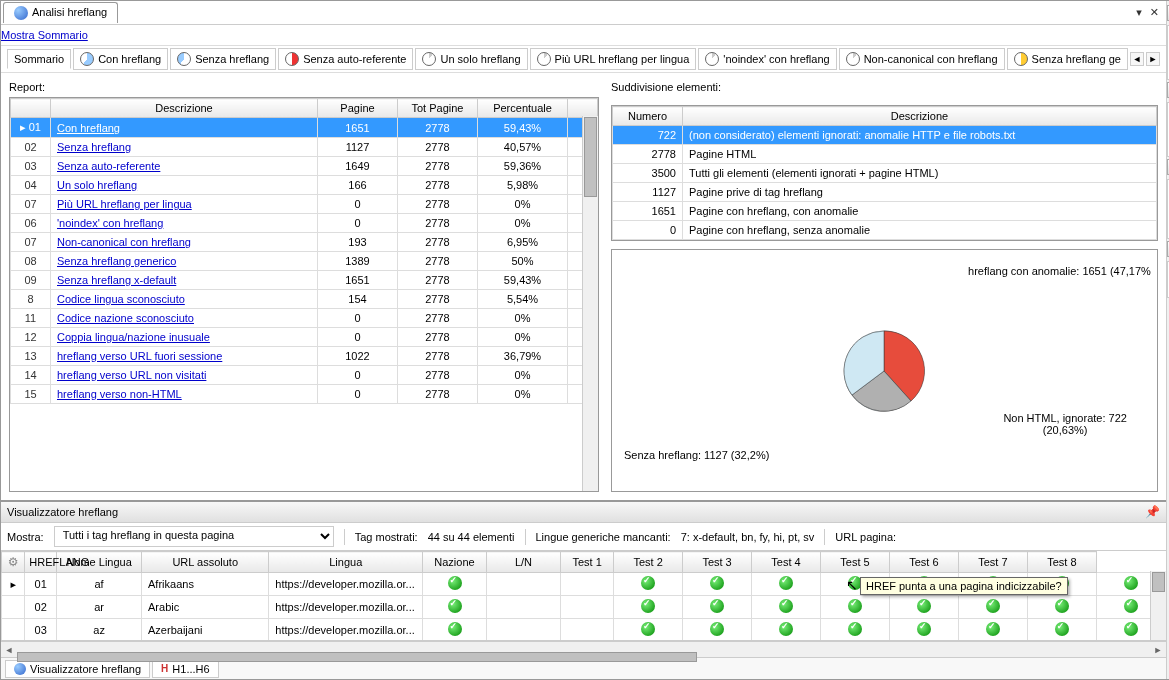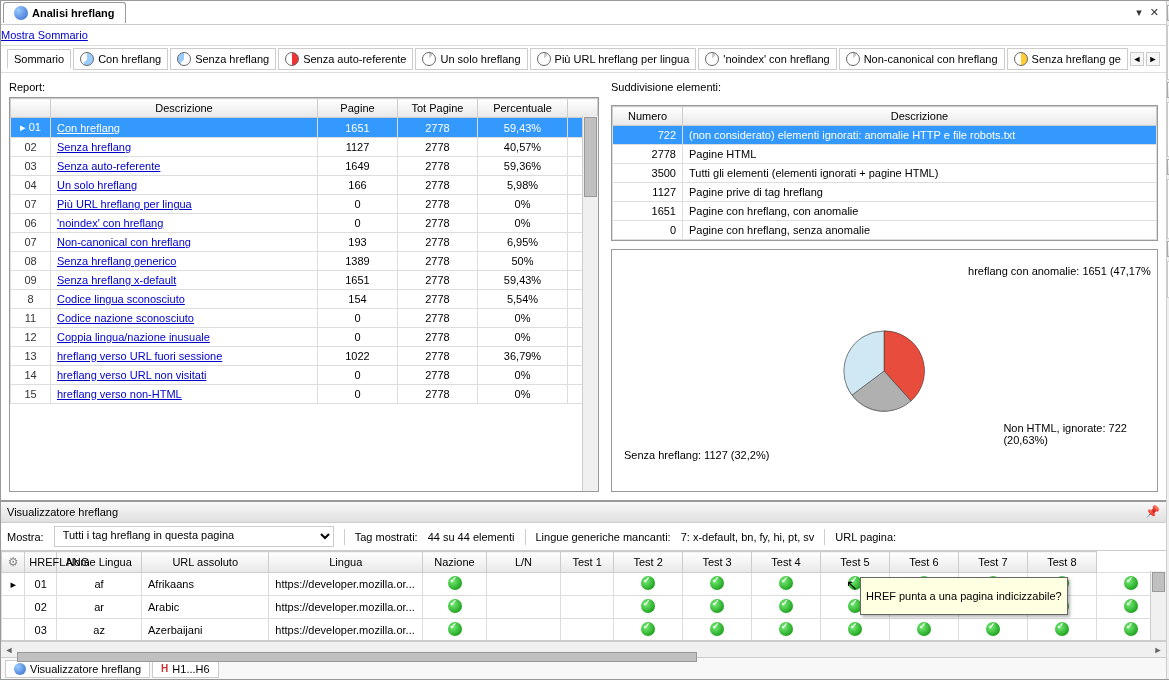--- a/index.html
+++ b/index.html
@@ -3,21 +3,21 @@
 <meta charset="utf-8">
 <style>
 *{box-sizing:border-box;margin:0;padding:0;font-family:"Segoe UI",Tahoma,sans-serif;font-size:11px}
 body{background:#fff;width:1169px;height:680px;overflow:hidden;position:relative}
 .outer{border:1px solid #999;width:1169px;height:680px;display:flex}
 .main{flex:1;display:flex;flex-direction:column;border-right:1px solid #ccc}
 .sidetabs{width:22px;background:#f0f0f0;display:flex;flex-direction:column;align-items:center;padding-top:4px;gap:2px}
 .sidetab{writing-mode:vertical-rl;text-orientation:mixed;padding:6px 2px;border:1px solid #ccc;background:#fff;cursor:pointer;font-size:10px;color:#333}
 .sideicon{width:16px;height:16px;border:1px solid #aaa;background:linear-gradient(#fff,#e0e0e0);margin-bottom:2px}
 .tabrow{display:flex;align-items:center;background:#fff;border-bottom:1px solid #ccc;height:24px;padding-left:2px}
-.tab{display:flex;align-items:center;gap:4px;padding:3px 10px;border:1px solid #999;border-bottom:none;background:#fff;border-radius:3px 3px 0 0;font-weight:bold;font-size:11px}
+.tab{display:flex;align-items:flex-start;gap:4px;padding:3px 10px;border:1px solid #999;border-bottom:none;background:#fff;border-radius:3px 3px 0 0;font-weight:normal;font-size:11px}
 .tab .glb{width:14px;height:14px;border-radius:50%;background:radial-gradient(circle at 30% 30%,#9cf,#36c)}
 .tabctrls{margin-left:auto;display:flex;gap:2px;padding-right:4px;font-size:11px;color:#333}
 .tabctrls span{cursor:pointer;padding:0 3px}
 .linkrow{padding:4px 0}
 .linkrow a{color:#00c;text-decoration:underline;font-size:11px}
 .filterbar{display:flex;align-items:center;gap:2px;padding:2px 6px;border-top:1px solid #ddd;border-bottom:1px solid #ddd;background:#fff;overflow:hidden}
 .ftab{display:flex;align-items:center;gap:4px;padding:3px 6px;border:1px solid #ccc;background:#fff;white-space:nowrap;cursor:pointer;font-size:11px}
 .ftab.sel{background:#fff;border-bottom-color:#fff}
 .pie{width:14px;height:14px;border-radius:50%;border:1px solid #666;flex-shrink:0}
 .pie.blue{background:conic-gradient(#9cf 0 60%,#fff 60% 100%)}
@@ -59,21 +59,21 @@
 .chk::after{content:"✓";color:#fff;font-size:9px;position:absolute;left:2px;top:-1px;font-weight:bold}
 .gear{color:#888;font-size:12px}
 .hscroll{height:16px;background:#f0f0f0;border-top:1px solid #ccc;display:flex;align-items:center}
 .hscroll .harrow{width:16px;text-align:center;font-size:9px;color:#666;cursor:pointer}
 .hscroll .htrack{flex:1;position:relative}
 .hscroll .hthumb{position:absolute;left:0;width:60%;height:10px;top:2px;background:#c0c0c0;border:1px solid #999}
 .bottomtabs{display:flex;align-items:center;gap:2px;padding:2px 4px;background:#f8f8f8;border-top:1px solid #ccc;height:22px}
 .btab{display:flex;align-items:center;gap:4px;padding:2px 8px;border:1px solid #ccc;background:#fff;font-size:11px;cursor:pointer}
 .btab .glb{width:12px;height:12px;border-radius:50%;background:radial-gradient(circle at 30% 30%,#9cf,#36c)}
 .btab .h{color:#c33;font-weight:bold;font-size:10px}
-.tooltip{position:absolute;background:#ffffe1;border:1px solid #666;padding:12px 5px;font-size:11px;z-index:100;box-shadow:2px 2px 3px rgba(0,0,0,.3)}
+.tooltip{position:absolute;background:#ffffe1;border:1px solid #666;padding:2px 5px;font-size:11px;z-index:100;box-shadow:2px 2px 3px rgba(0,0,0,.3)}
 .cursor{position:absolute;font-size:14px;z-index:99;pointer-events:none}
 </style>
 </head>
 <body>
 
 <div class="outer">
 <div class="main">
 
 <div class="tabrow">
   <div class="tab">
@@ -332,21 +332,21 @@
         <path d="M50 50 L44 90 A40 40 0 0 1 13 65 Z" fill="#cfe8f3" stroke="#666" stroke-width="0.5"></path>
         <path d="M50 50 L13 65 A40 40 0 0 1 50 10 Z" fill="#e74c3c" stroke="#666" stroke-width="0.5" opacity="0"></path>
       </svg>
       <svg viewBox="0 0 100 100" style="position:absolute;width:100px;height:100px">
         <path d="M50 50 L50 10 A40 40 0 0 1 77 80 Z" fill="#e74c3c" stroke="#333" stroke-width="0.5"></path>
         <path d="M50 50 L77 80 A40 40 0 0 1 18 74 Z" fill="#b0b0b0" stroke="#333" stroke-width="0.5"></path>
         <path d="M50 50 L18 74 A40 40 0 0 1 50 10 Z" fill="#cfe8f3" stroke="#333" stroke-width="0.5"></path>
       </svg>
       <div class="clbl" style="top:15px;right:6px">hreflang con anomalie: 1651 (47,17%</div>
       <div class="clbl" style="bottom:30px;left:12px">Senza hreflang: 1127 (32,2%)</div>
-      <div class="clbl" style="bottom:45px;right:30px;text-align:left"><span>Non HTML, ignorate: 722</span><br><span>(20,63%)</span></div>
+      <div class="clbl" style="bottom:55px;right:30px;text-align:center"><span>Non HTML, ignorate: 722</span><br><span>(20,63%)</span></div>
     </div>
   </div>
 </div>
 
 <div class="viewer">
   <div class="vhdr">
     <span>Visualizzatore hreflang</span>
     <span class="pin">📌</span>
   </div>
   <div class="vfilter">

